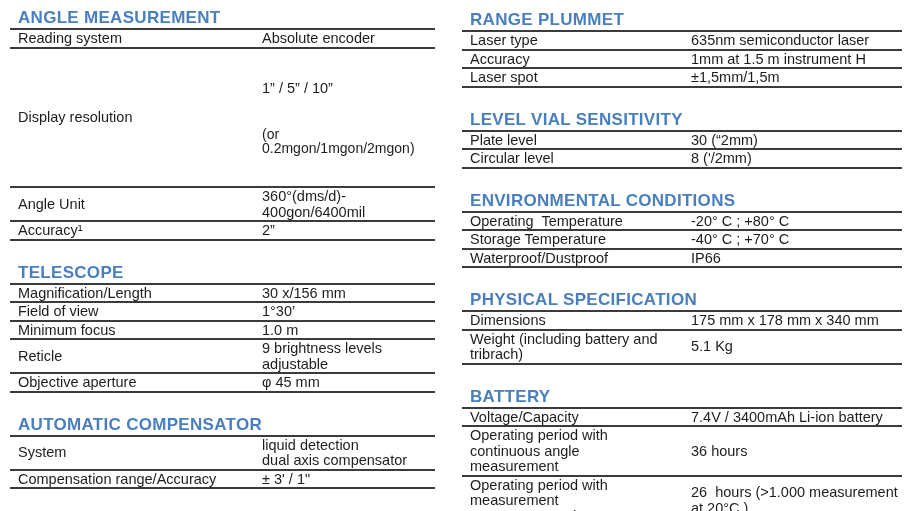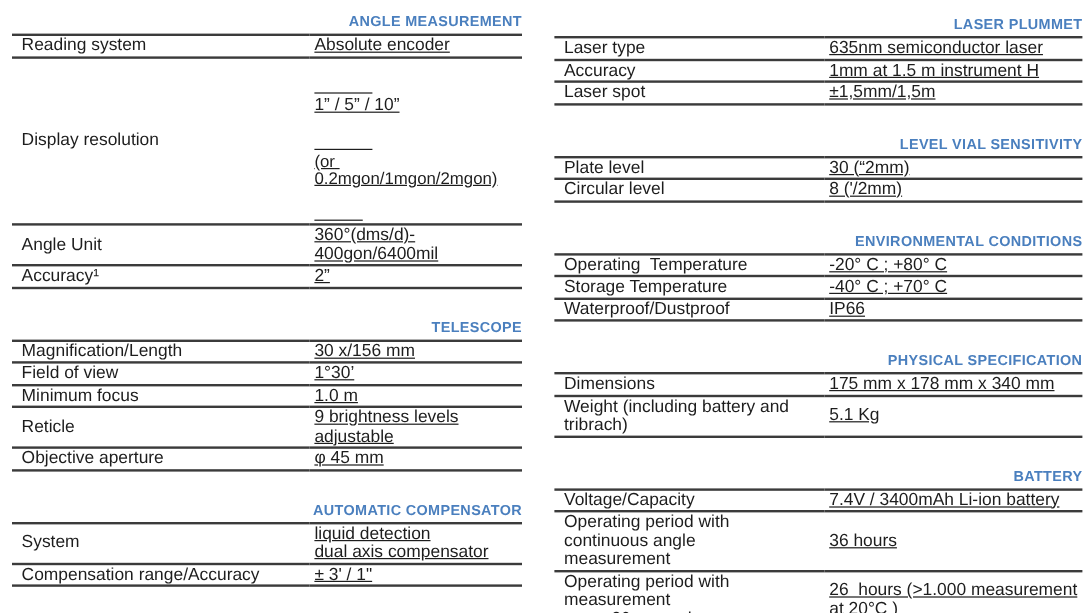--- a/index.html
+++ b/index.html
@@ -18,45 +18,44 @@
     display: flex;
     padding: 10px 0 0 10px;
   }
   .col { flex: 0 0 auto; }
   .col-left  { width: 425px; margin-right: 27px; }
   .col-right { width: 440px; margin-top: 2px; }
   .col section + section { margin-top: 24px; }
 
   h2 {
     margin: 0 0 2px 8px;
-    font-size: 12px;
+    font-size: 17px;
     line-height: 16px;
     font-weight: 600;
     letter-spacing: 0.3px;
     color: var(--accent, #4a7fbe);
-    text-align: right;
   }
   table {
     width: 100%;
     border-collapse: collapse;
     table-layout: fixed;
     border-top: 2px solid #3b3b3b;
   }
   td {
     border-bottom: 2px solid #3b3b3b;
     padding: 1px 0 0 0;
     font-size: 14.5px;
     line-height: 15.5px;
     vertical-align: middle;
     white-space: pre-wrap;
     box-sizing: border-box;
     overflow: hidden;
   }
   td.l { padding-left: 8px; }
-  td.v { padding-left: 4px; text-decoration: underline; }
+  td.v { padding-left: 4px; }
   .col-left  td.l { width: 248px; }
   .col-right td.l { width: 225px; }
   .vnote {
     font-size: 14px;
     line-height: 14px;
   }
 </style>
 </head>
 <body>
 
@@ -149,21 +148,21 @@
 
       </tbody>
         </table>
     </section>
 
   </div>
 
   <div class="col col-right">
 
     <section>
-      <h2>LASER PLUMMET</h2>
+      <h2>RANGE PLUMMET</h2>
       <table>
         <tbody>
             <tr>
           <td class="l">Laser type</td>
           <td class="v">635nm semiconductor laser</td>
         </tr>
         <tr>
           <td class="l">Accuracy</td>
           <td class="v">1mm at 1.5 m instrument H</td>
         </tr>

